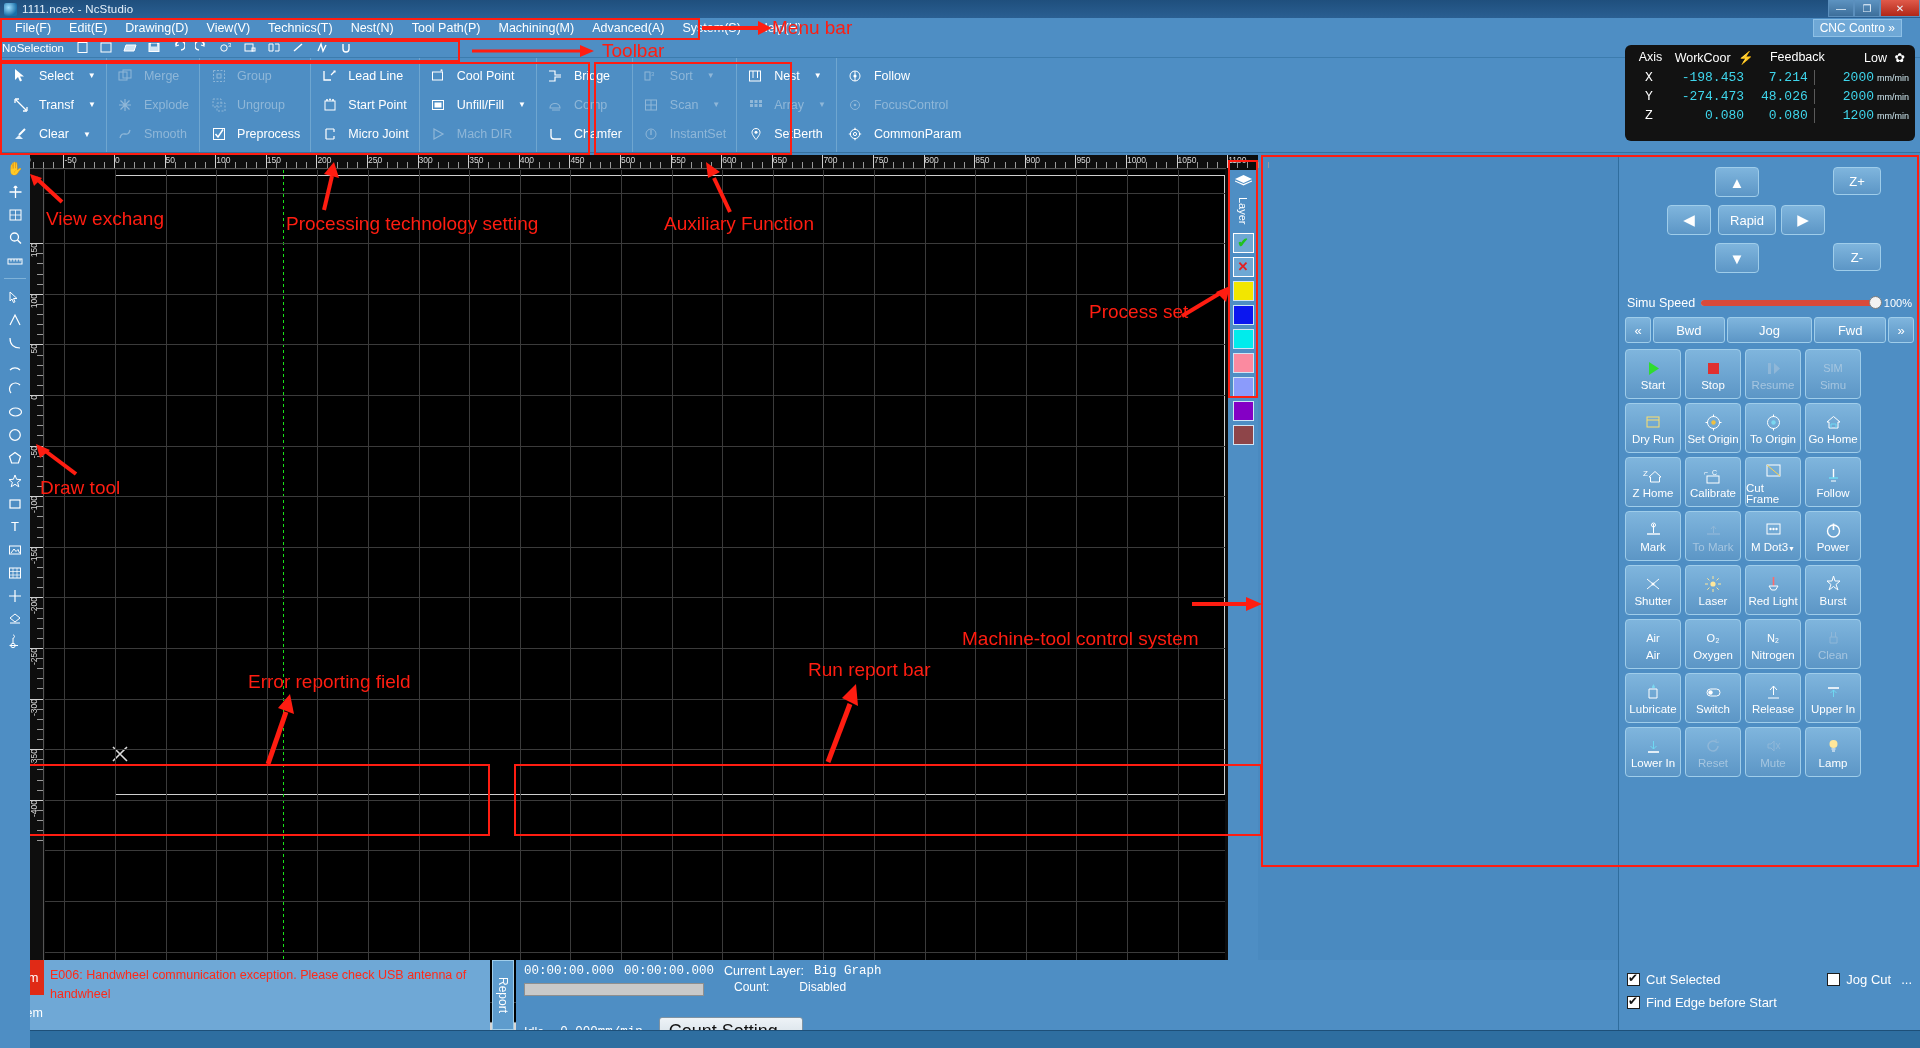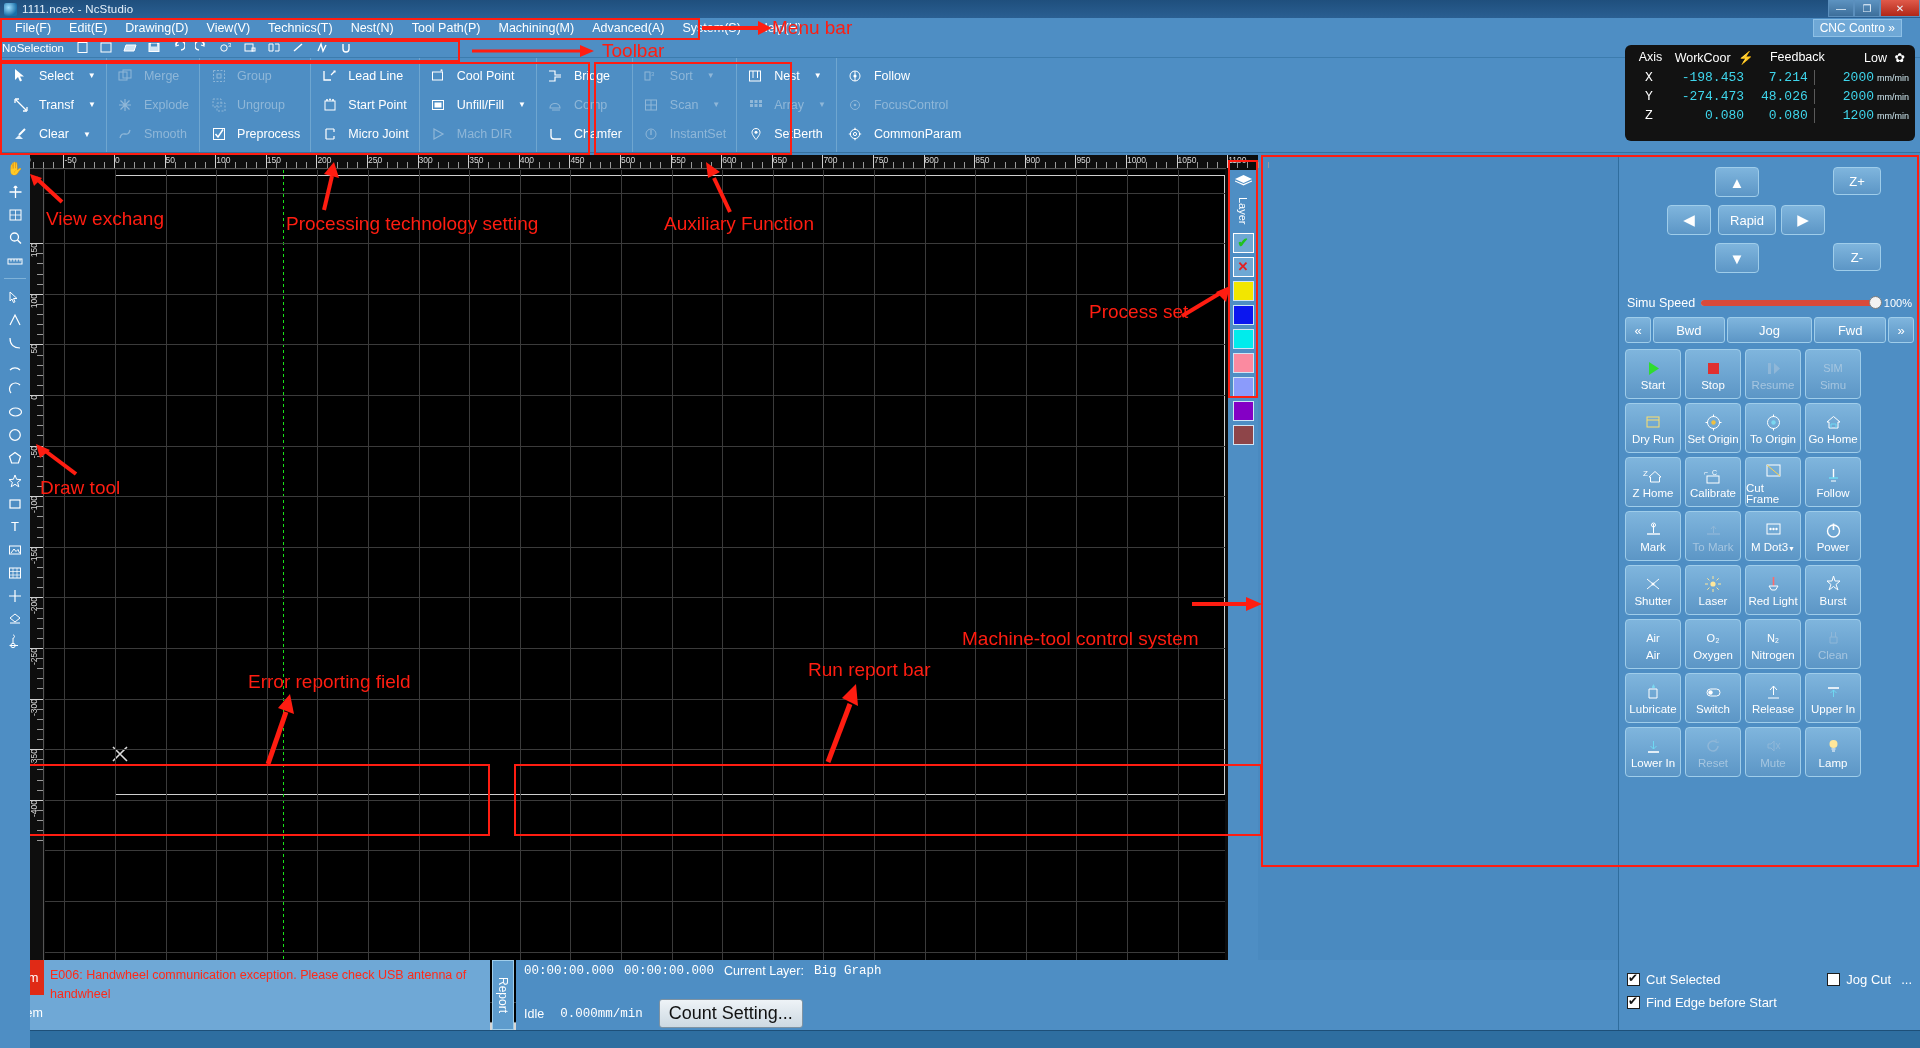--- a/index.html
+++ b/index.html
@@ -1397,20 +1397,25 @@
   <span>Report</span>
 </div>
 
 <div id="reportbar">
   <div class="r1">
     <span class="tm">00:00:00.000</span>
     <span class="tm">00:00:00.000</span>
     <span>Current Layer:</span>
     <span style="font-family:'Liberation Mono',monospace">Big Graph</span>
   </div>
+  <div style="display:flex; align-items:center; gap:30px;">
+    <div class="prog"></div>
+    <span>Count:</span>
+    <span>Disabled</span>
+  </div>
   <div class="r2">
     <span>Idle</span>
     <span style="font-family:'Liberation Mono',monospace">0.000mm/min</span>
     <span class="btncount">Count Setting...</span>
   </div>
 </div>
 
 <div id="taskbar"></div>
 
 <div id="annolayer">

